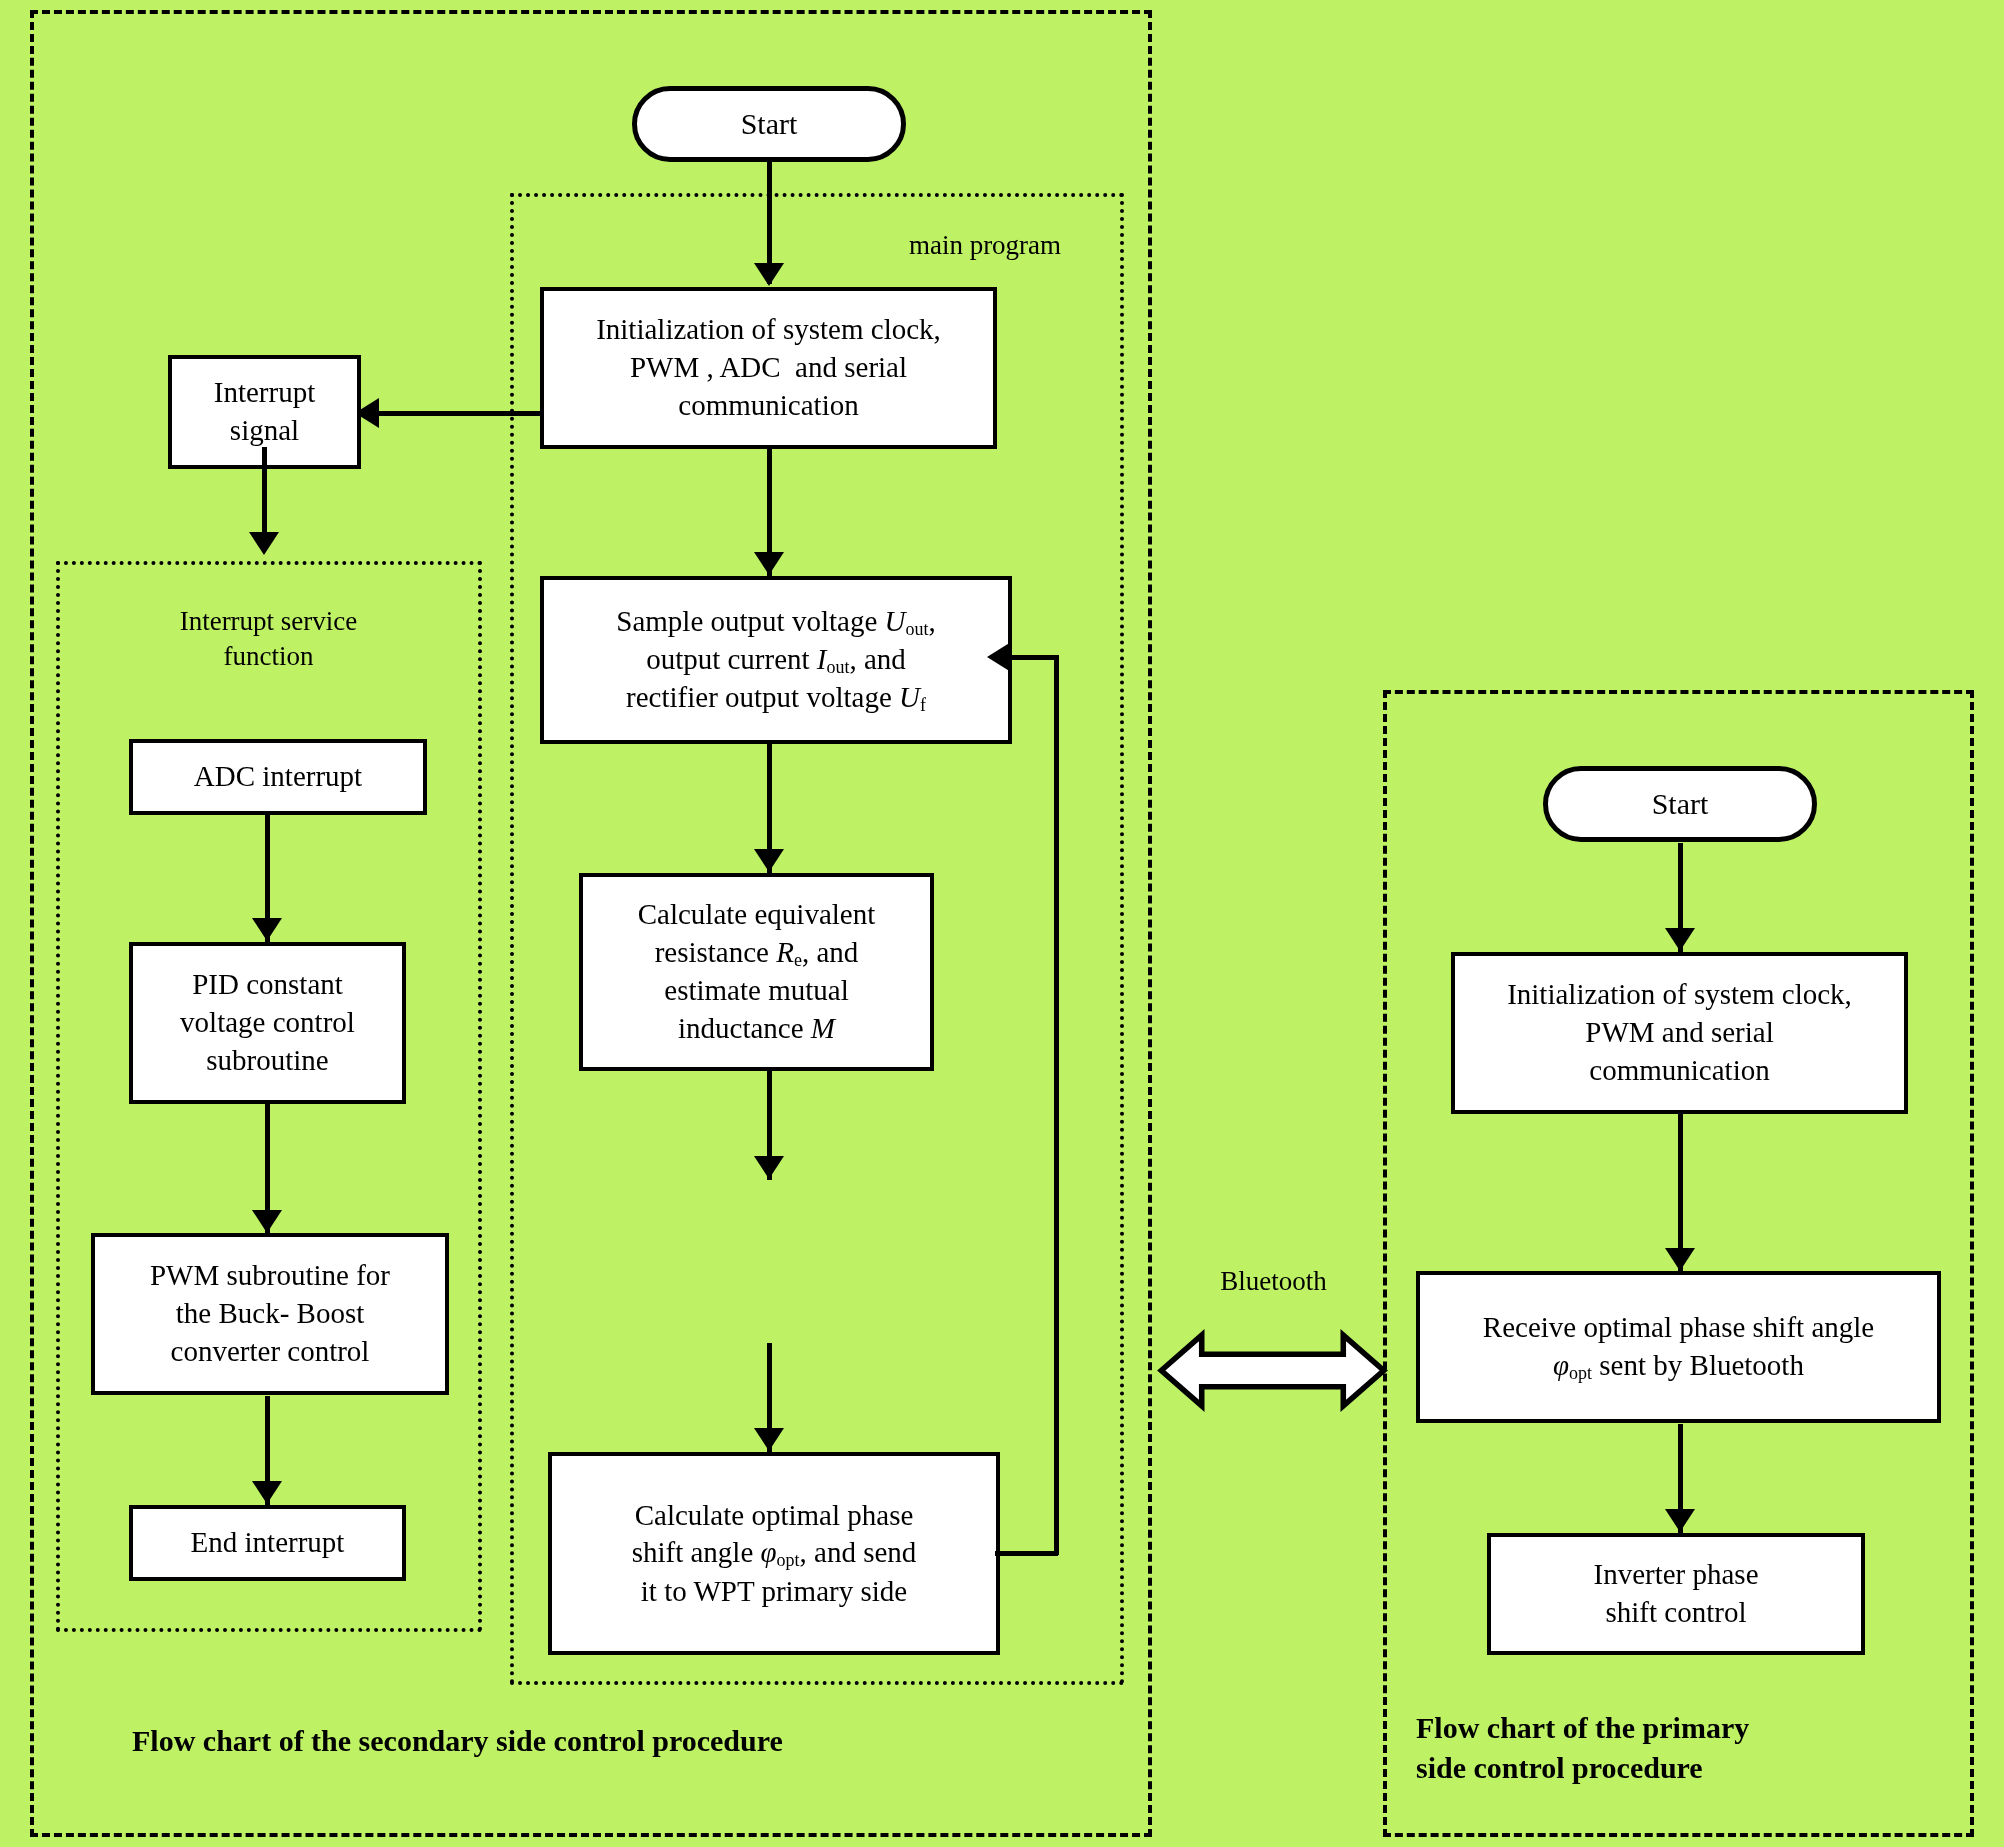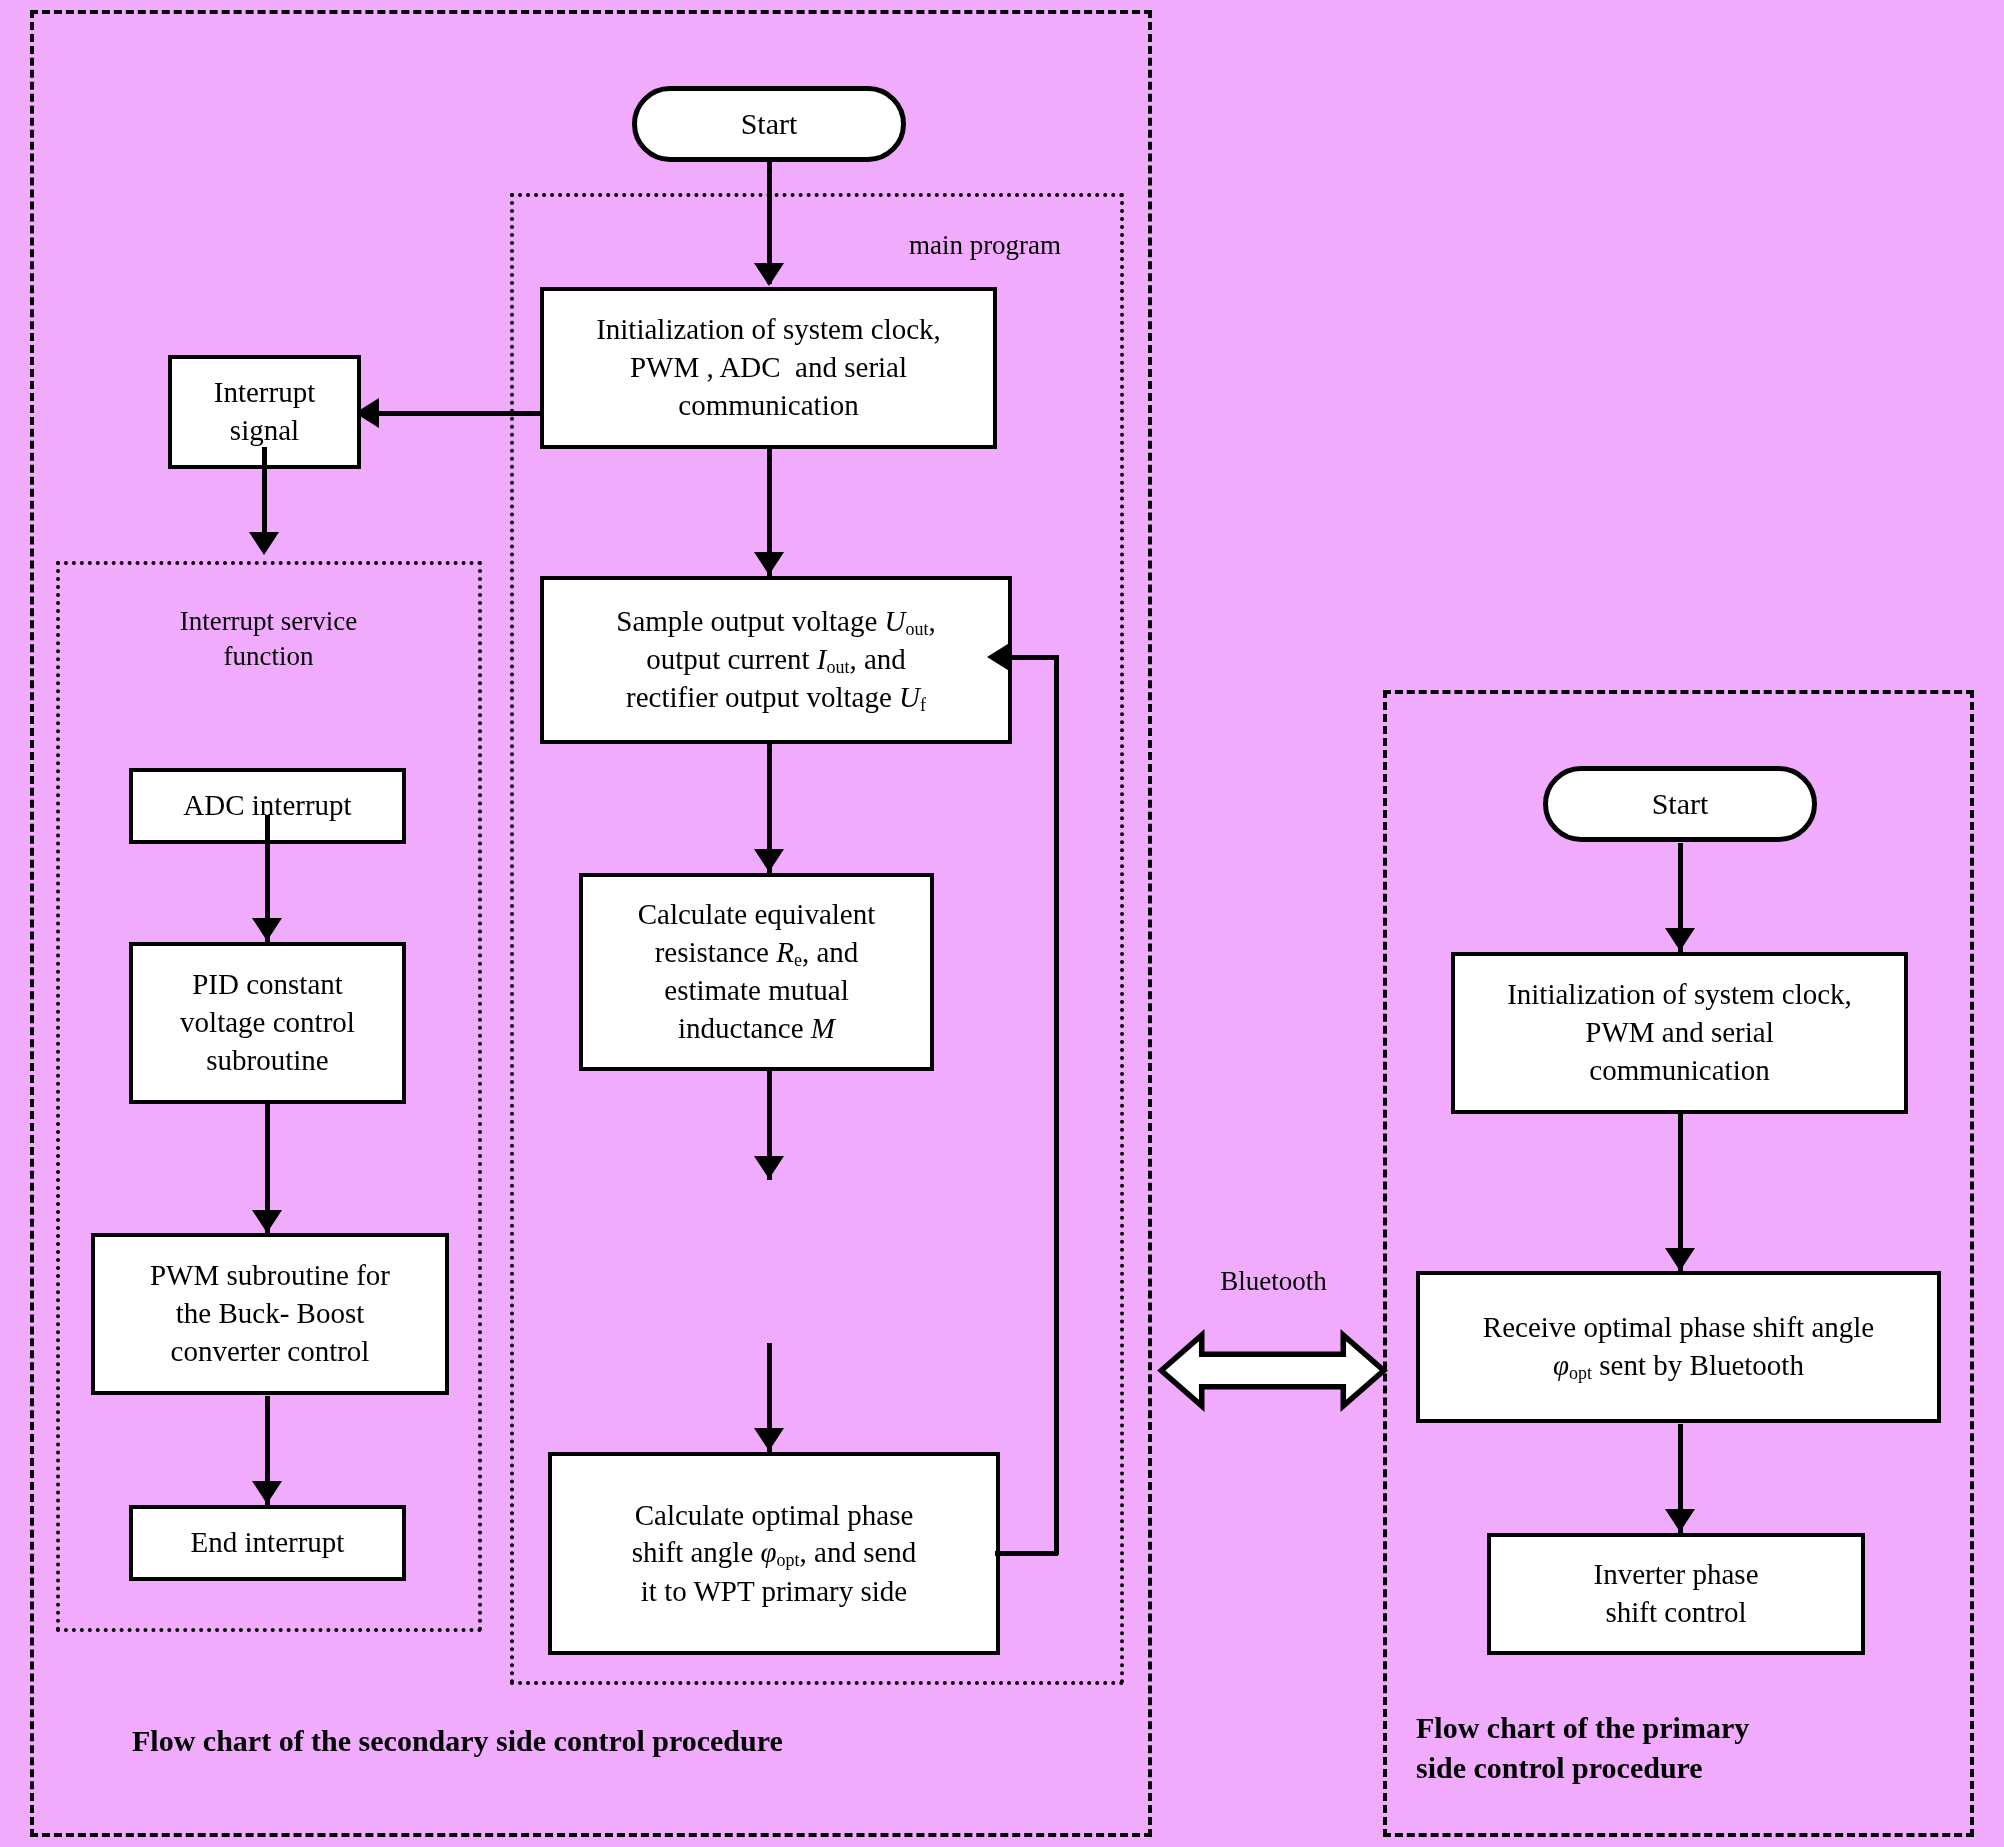--- a/index.html
+++ b/index.html
@@ -1,17 +1,17 @@
 <!DOCTYPE html>
 <html style="font-size:8px"><head>
 <meta charset="utf-8">
 <style>
   html,body{margin:0;padding:0;background:#ffffff;}
   body{font-family:"Liberation Serif", serif;color:#000;}
-  #stage{position:relative;width:2005px;height:1847px;background:#f0abfc;overflow:hidden;}
+  #stage{position:relative;width:2005px;height:1847px;background:#bef264;overflow:hidden;}
 
   
   .panel-dashed{
     position:absolute;
     border:4.6px dashed #000;
     box-sizing:border-box;
     background:transparent;
   }
   
   .group-dotted{
@@ -126,21 +126,21 @@
       Interrupt<br>signal
     </span>
   </div>
 
   <div class="vline" style="left:262px;top:447px;height:96px;"></div>
   <div class="arrow-down" style="left:249px;top:532px;"></div>
 
   <div class="label" style="left:91px;top:604px;width:355px;">Interrupt service
 function</div>
 
-  <div class="pbox" style="left:129px;top:739px;width:277px;height:76px;margin-top:29px;">
+  <div class="pbox" style="left:129px;top:739px;width:298px;height:76px;">
     <span class="txt">ADC interrupt</span>
   </div>
   <div class="vline" style="left:265px;top:815px;height:127px;"></div>
   <div class="arrow-down" style="left:252px;top:918px;"></div>
 
   <div class="pbox" style="left:129px;top:942px;width:277px;height:162px;">
     <span class="txt">
       PID constant<br>voltage control<br>subroutine
     </span>
   </div>

